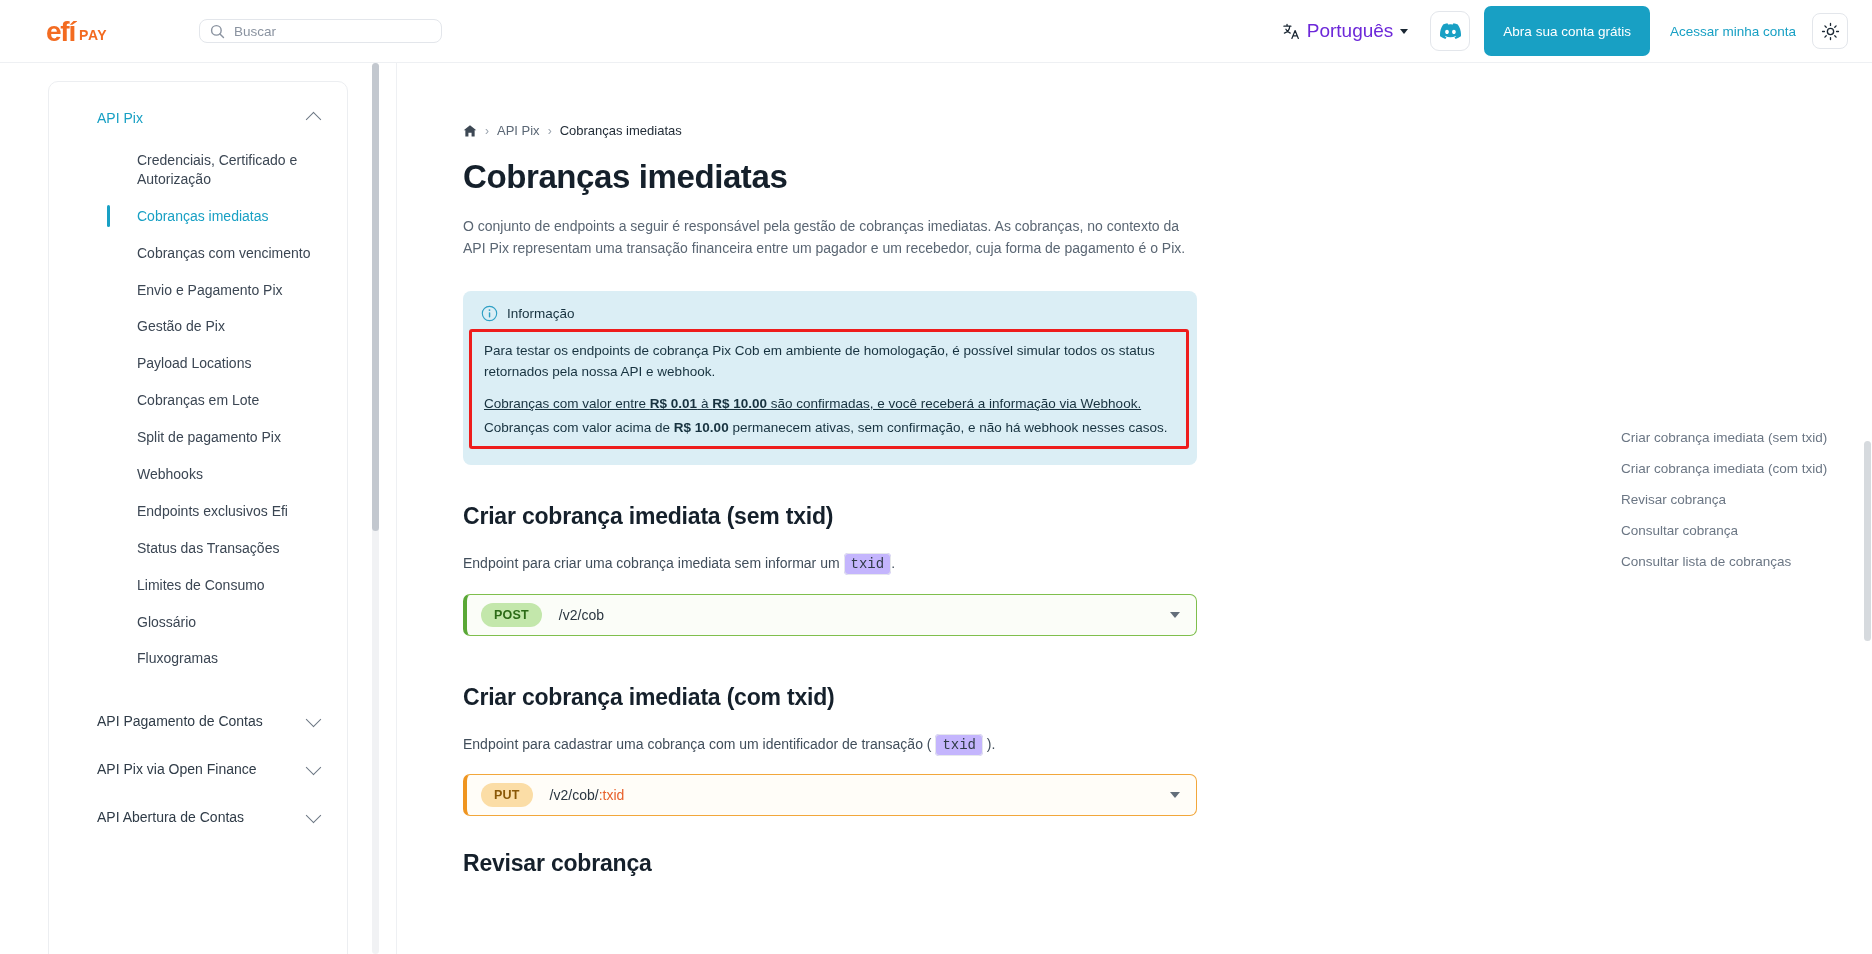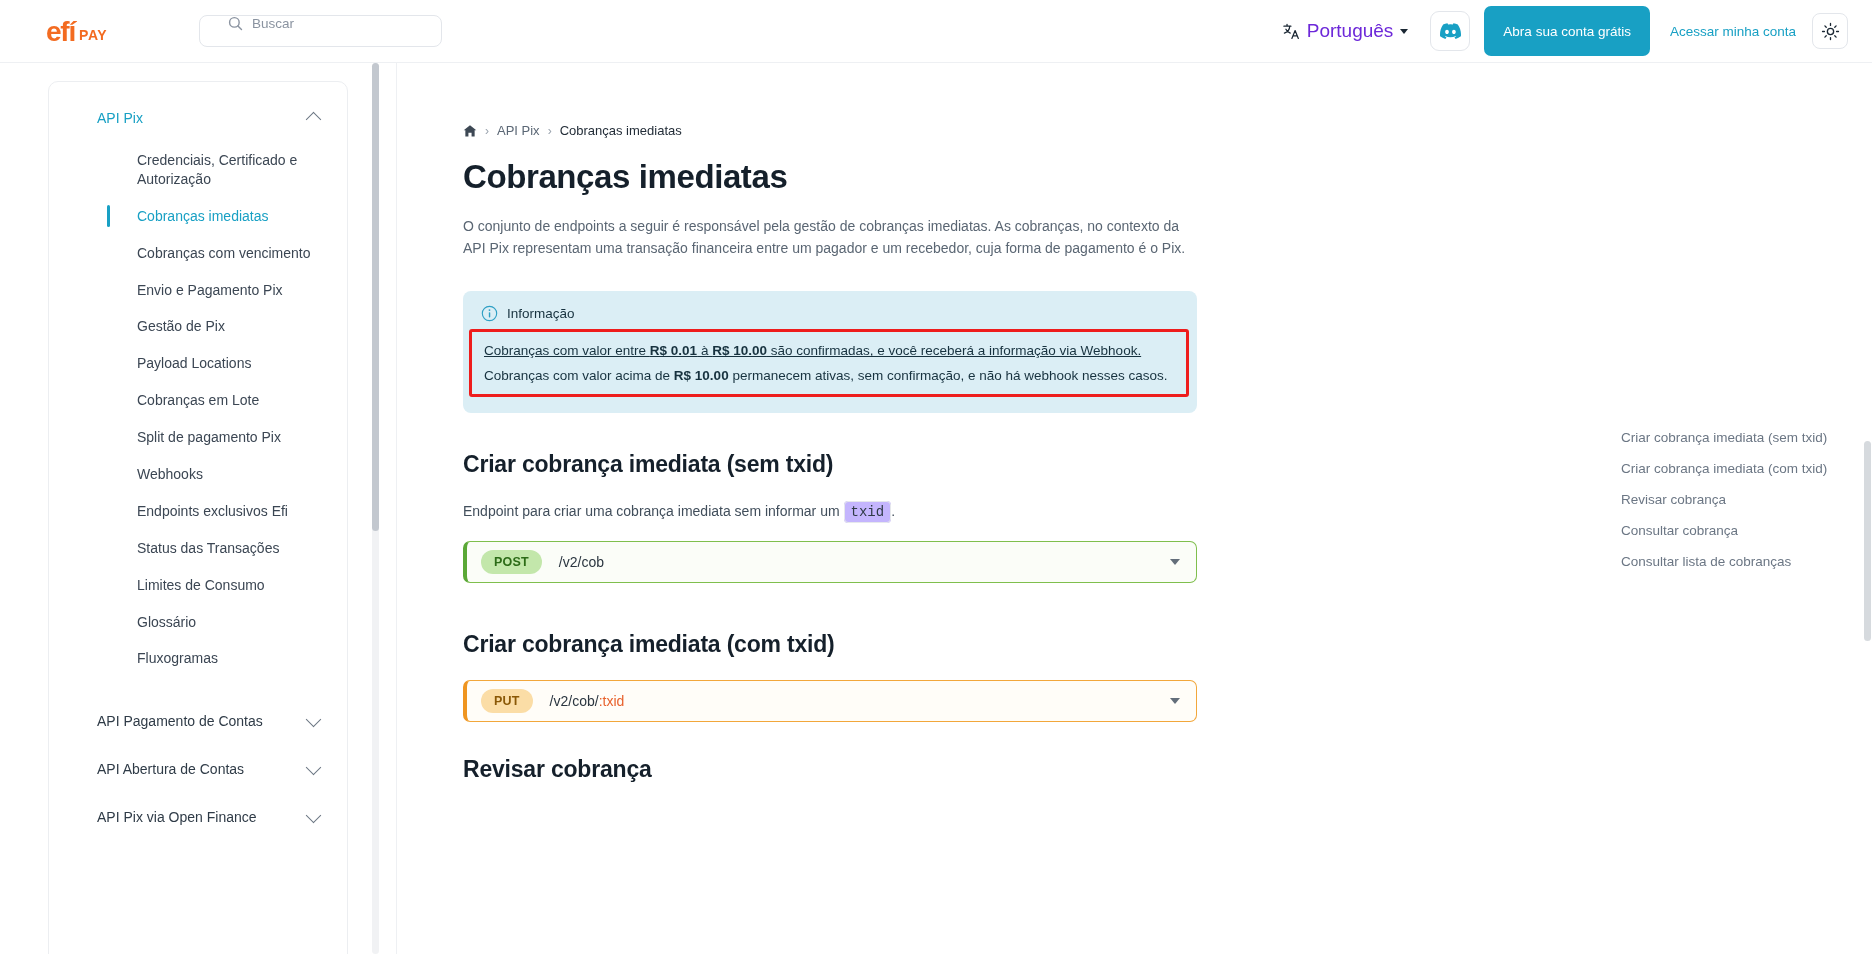--- a/index.html
+++ b/index.html
@@ -39,26 +39,26 @@
     position: relative; top: -3px;
   }
 
   .search-wrap {
     margin-left: 92px;
     position: relative;
     width: 243px;
   }
   .search-box {
     width: 100%;
-    height: 32px;
+    height: 24px;
     border: 1px solid #e3e6eb;
     border-radius: 8px;
     background: #fff;
-    display: flex; 
-    padding: 0 28px;
+    display: flex; align-items: center;
+    padding: 0 10px;
     gap: 9px;
     cursor: text;
   }
   .search-placeholder {
     color: #8a93a0; font-size: 13.5px;
   }
   .icon-svg { display: block; }
 
   .header-right {
     margin-left: auto;
@@ -468,25 +468,25 @@
         <div class="nav-item">Glossário</div>
         <div class="nav-item">Fluxogramas</div>
       </div>
 
       <div class="nav-groups-bottom">
         <div class="nav-group-head">
           <span class="label">API Pagamento de Contas</span>
           <span class="chev"></span>
         </div>
         <div class="nav-group-head">
-          <span class="label">API Abertura de Contas</span>
+          <span class="label">API Pix via Open Finance</span>
           <span class="chev"></span>
         </div>
         <div class="nav-group-head">
-          <span class="label">API Pix via Open Finance</span>
+          <span class="label">API Abertura de Contas</span>
           <span class="chev"></span>
         </div>
       </div>
     </div>
 
     <div class="sb-track"></div>
     <div class="sb-thumb"></div>
   </aside>
 
   <main class="main">
@@ -513,20 +513,21 @@
           <span>
             <svg class="icon-svg" width="17" height="17" viewBox="0 0 18 18" fill="none">
               <circle cx="9" cy="9" r="7.6" stroke="#2d9fc4" stroke-width="1.2"></circle>
               <circle cx="9" cy="5.4" r="0.95" fill="#2d9fc4"></circle>
               <rect x="8.3" y="7.6" width="1.5" height="5.6" rx="0.7" fill="#2d9fc4"></rect>
             </svg>
           </span>
           <span class="callout-title">Informação</span>
         </div>
         <div class="callout-body">
+          <p>Para testar os endpoints de cobrança Pix Cob em ambiente de homologação, é possível simular todos os status retornados pela nossa API e webhook.</p>
           <p class="tight">
             <span>Cobranças com valor entre </span><b>R$ 0.01</b><span> à </span><b>R$ 10.00</b><span> são confirmadas, e você receberá a informação via Webhook.</span>
           </p>
           <p>
             <span>Cobranças com valor acima de </span><b>R$ 10.00</b><span> permanecem ativas, sem confirmação, e não há webhook nesses casos.</span>
           </p>
         </div>
       </div>
 
       <h2 class="section">Criar cobrança imediata (sem txid)</h2>
@@ -534,20 +535,23 @@
         <span>Endpoint para criar uma cobrança imediata sem informar um </span><code class="inline">txid</code><span>.</span>
       </p>
 
       <div class="endpoint post">
         <span class="verb post">POST</span>
         <span class="path"><span>/v2/cob</span></span>
         <span class="caret"></span>
       </div>
 
       <h2 class="section" style="margin-top:48px">Criar cobrança imediata (com txid)</h2>
+      <p class="body-text">
+        <span>Endpoint para cadastrar uma cobrança com um identificador de transação ( </span><code class="inline">txid</code><span> ).</span>
+      </p>
 
       <div class="endpoint put">
         <span class="verb put">PUT</span>
         <span class="path"><span>/v2/cob/</span><span class="param">:txid</span></span>
         <span class="caret"></span>
       </div>
 
       <h2 class="section cut">Revisar cobrança</h2>
     </div>
 

